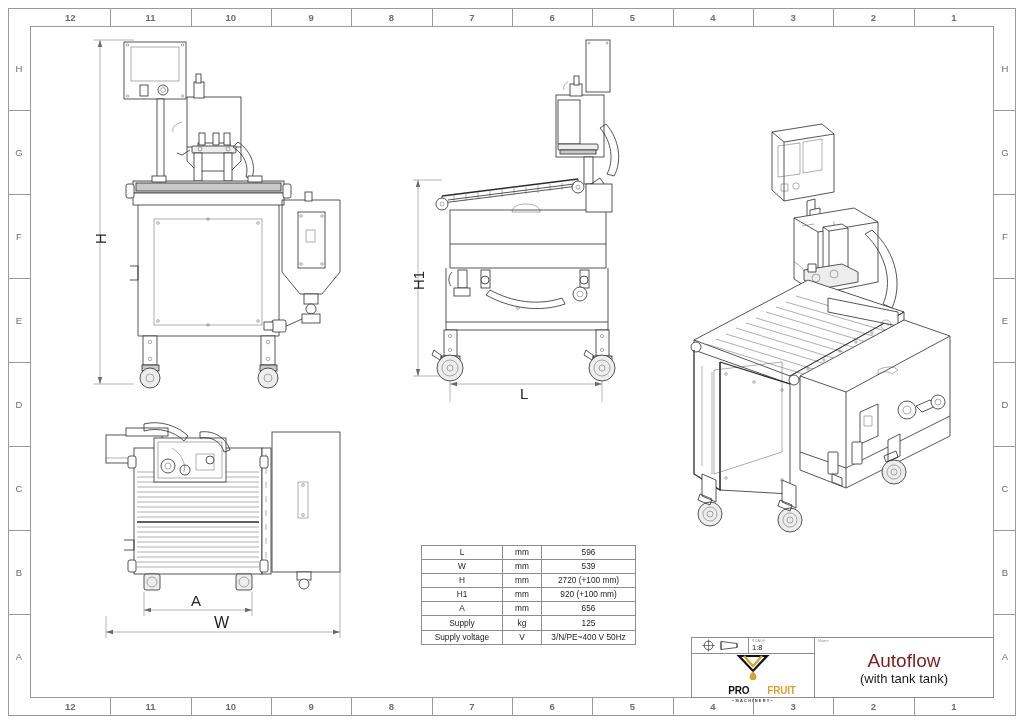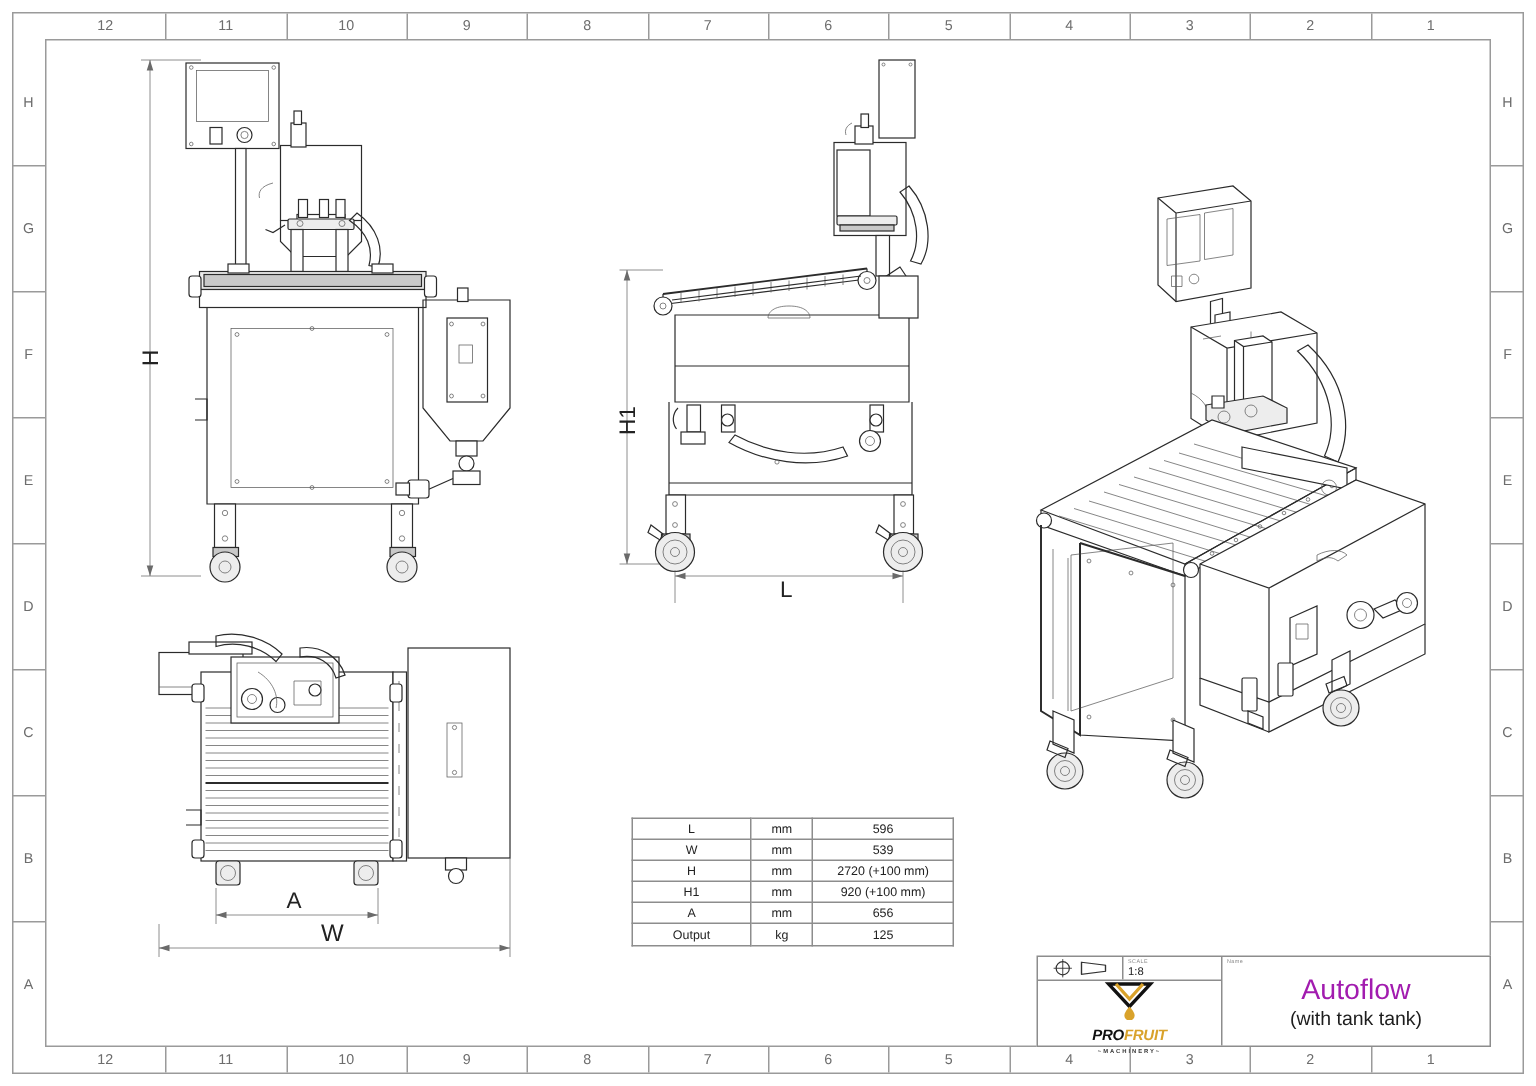--- a/index.html
+++ b/index.html
@@ -8,21 +8,21 @@
   #sheet{position:relative;width:1024px;height:724px;background:#fff;}
 
   
   .frame-outer{position:absolute;left:8px;top:8px;width:1008px;height:708px;
       border:1px solid #9a9a9a;box-sizing:border-box;}
   .frame-inner{position:absolute;left:30px;top:26px;width:964px;height:672px;
       border:1px solid #9a9a9a;box-sizing:border-box;}
 
   .zone{position:absolute;color:#6d6d6d;font-size:9.5px;
       display:flex;align-items:center;justify-content:center;}
-  .zone-col{top:9px;height:17px;}
+  .zone-col{top:9px;height:17px;font-weight:bold;}
   .zone-row{left:8px;width:22px;}
   .ztick{position:absolute;background:#9a9a9a;}
 
   
   .view{position:absolute;}
   .view svg{display:block;overflow:visible;}
   .dimlabel{position:absolute;font-size:15px;color:#222;
       font-family:"Liberation Sans", sans-serif;}
   .dimlabel.vert{transform:rotate(-90deg);transform-origin:left top;white-space:nowrap;}
 
@@ -40,28 +40,28 @@
       border:1px solid #8d8d8d;box-sizing:border-box;display:flex;background:#fff;}
   .tb-left{width:122px;border-right:1px solid #8d8d8d;display:flex;flex-direction:column;}
   .tb-top{height:18px;display:flex;border-bottom:1px solid #8d8d8d;}
   .tb-proj{width:56px;border-right:1px solid #8d8d8d;display:flex;
       align-items:center;justify-content:center;gap:3px;}
   .tb-scale{flex:1;padding:1px 3px;position:relative;}
   .fieldlbl{font-size:3.6px;color:#8a8a8a;letter-spacing:.3px;line-height:4px;}
   .fieldval{font-size:7.5px;color:#222;line-height:9px;}
   .tb-logo{flex:1;display:flex;flex-direction:column;align-items:center;
       justify-content:center;padding-bottom:2px;}
-  .logo-word{font-size:10px;font-weight:bold;font-style:italic;letter-spacing:-.2px;line-height:10px;}
+  .logo-word{font-size:10px;font-weight:bold;letter-spacing:-.2px;line-height:10px;margin-left:18px;}
   .logo-pro{color:#111;}
   .logo-fruit{color:#d9a22b;}
   .logo-sub{font-size:3.9px;color:#3a3a3a;letter-spacing:1.3px;font-weight:bold;line-height:5px;}
   .tb-right{flex:1;position:relative;display:flex;flex-direction:column;
       align-items:center;justify-content:center;}
   .tb-name-lbl{position:absolute;left:3px;top:1px;}
-  #doc-title{font-size:19px;color:#a21caf;line-height:21px;}
+  #doc-title{font-size:19px;color:#7f1d1d;line-height:21px;}
   #doc-subtitle{font-size:13px;color:#1d1d1d;line-height:15px;}
 
   svg .ln{fill:none;stroke:#2b2b2b;stroke-width:.8;}
   svg .ln2{fill:none;stroke:#2b2b2b;stroke-width:1.3;}
   svg .thin{fill:none;stroke:#5d5d5d;stroke-width:.5;}
   svg .dim{fill:none;stroke:#6a6a6a;stroke-width:.5;}
   svg .fillw{fill:#ffffff;stroke:#2b2b2b;stroke-width:.8;}
   svg .fillg{fill:#ededed;stroke:#2b2b2b;stroke-width:.8;}
   svg .filld{fill:#c9c9c9;stroke:#2b2b2b;stroke-width:.8;}
 </style>
@@ -580,23 +580,28 @@
           <td class="c1">H1</td>
           <td class="c2">mm</td>
           <td class="c3">920 (+100 mm)</td>
         </tr>
         <tr>
           <td class="c1">A</td>
           <td class="c2">mm</td>
           <td class="c3">656</td>
         </tr>
         <tr>
-          <td class="c1">Output</td>
+          <td class="c1">Supply</td>
           <td class="c2">kg</td>
           <td class="c3">125</td>
+        </tr>
+        <tr>
+          <td class="c1">Supply voltage</td>
+          <td class="c2">V</td>
+          <td class="c3">3/N/PE~400 V 50Hz</td>
         </tr>
       </tbody>
   </table>
 
   <div id="title-block">
     <div class="tb-left">
       <div class="tb-top">
         <div class="tb-proj">
           <svg width="15" height="15" viewBox="0 0 15 15">
             <circle cx="7.5" cy="7.5" r="4.4" fill="none" stroke="#333" stroke-width=".8"></circle>

